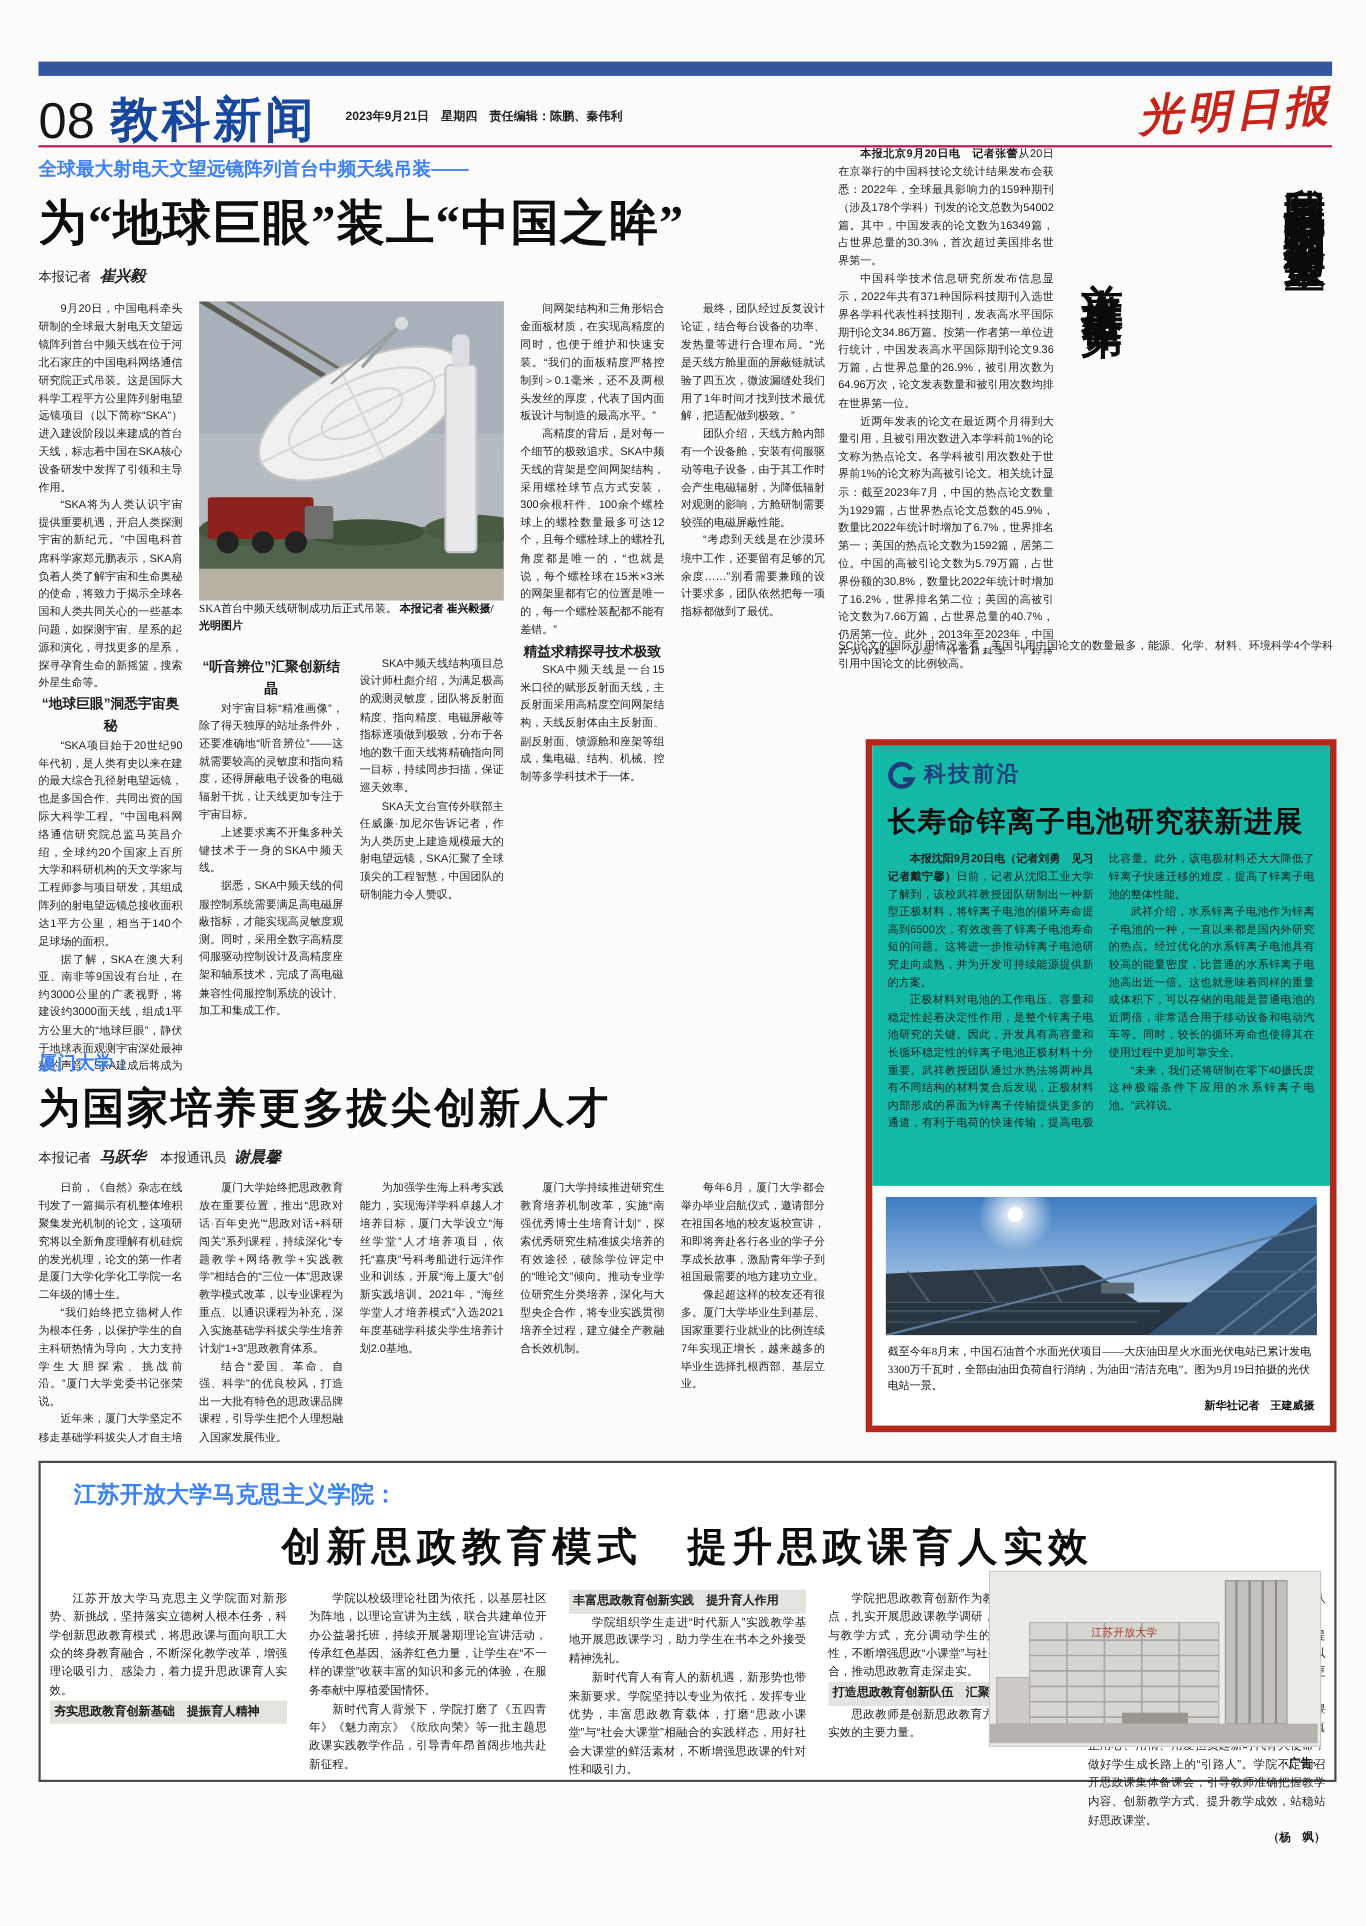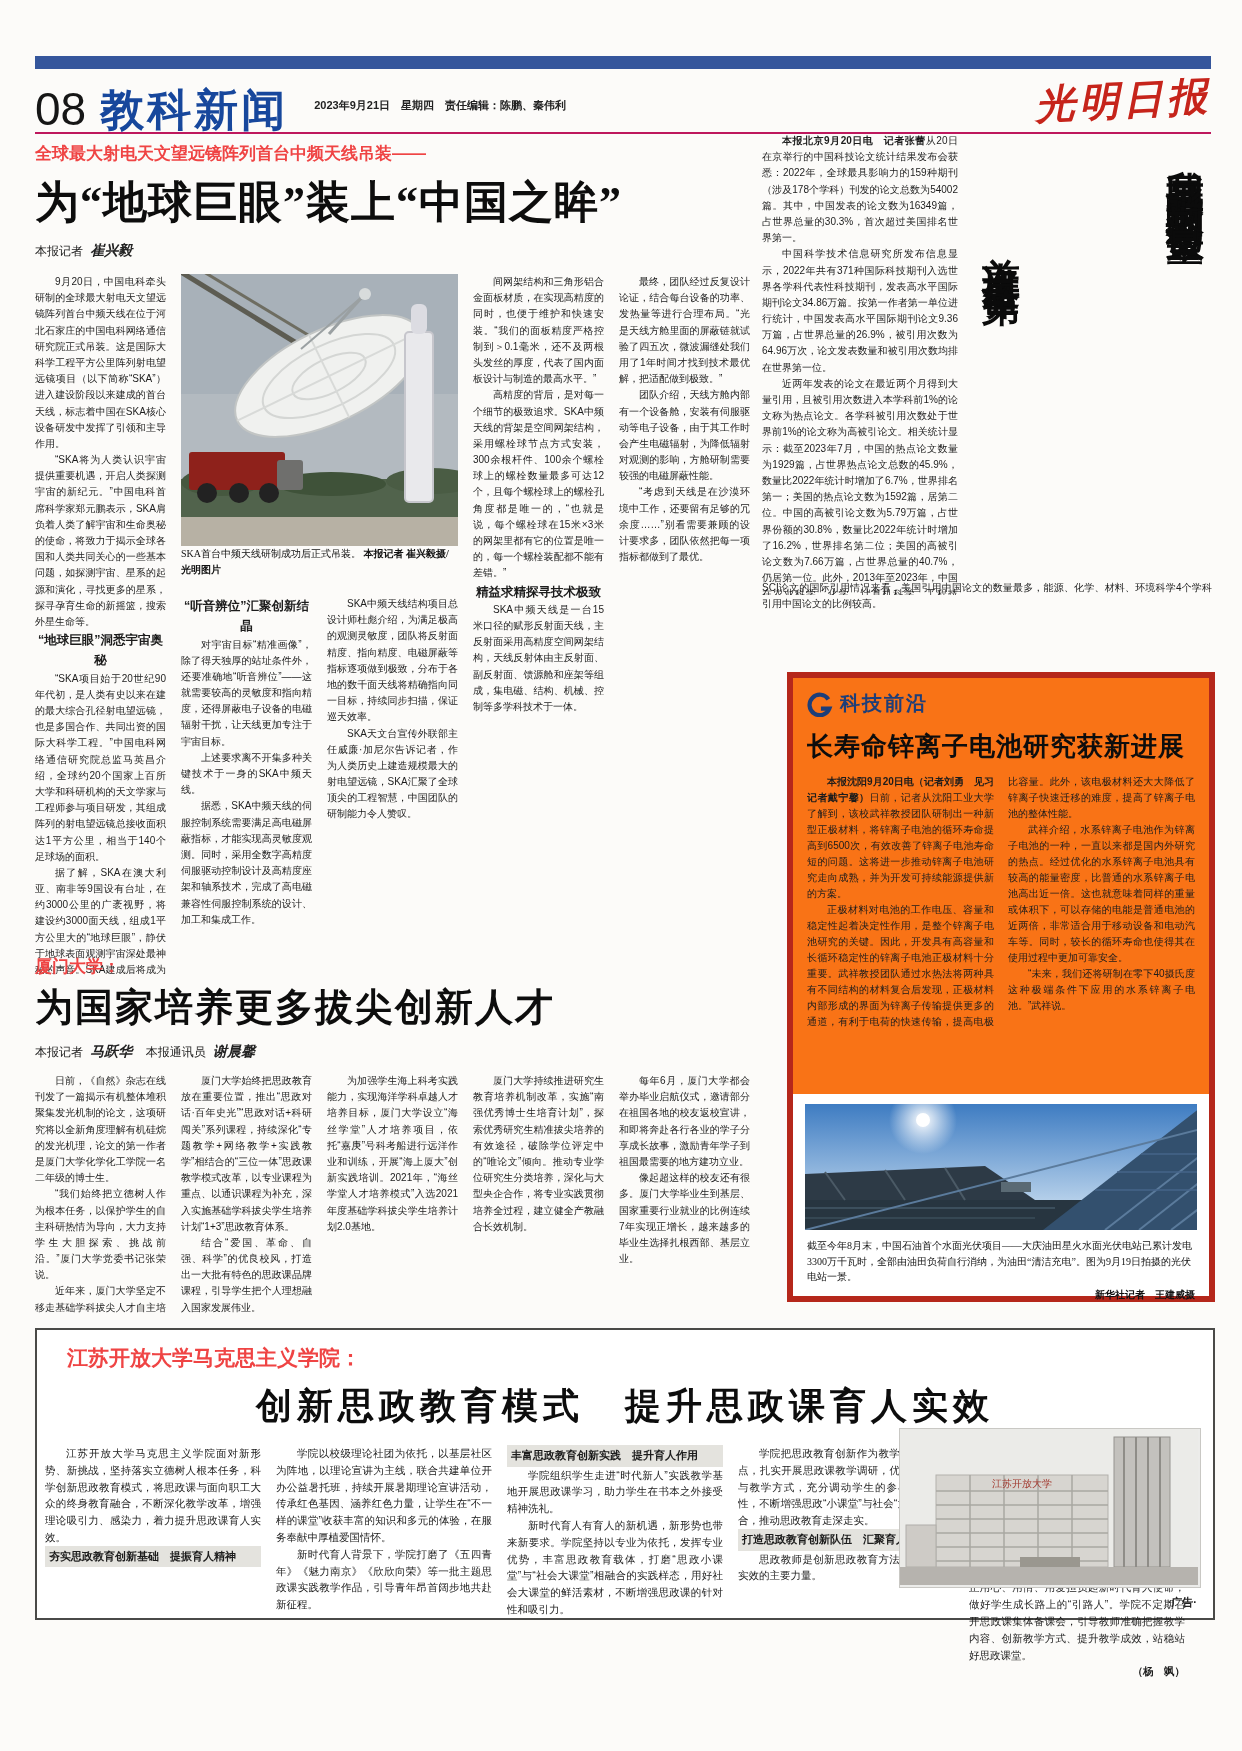--- a/index.html
+++ b/index.html
@@ -9,21 +9,21 @@
   
   #topbar{left:35px;top:56px;width:1176px;height:13px;background:#35569c;}
   #header{left:35px;top:74px;width:1176px;height:58px;border-bottom:2px solid #be185d;
           display:flex;align-items:flex-end;}
   .pagenum{font-size:46px;line-height:1;font-weight:300;color:#161616;}
   .section{font-size:44px;line-height:1;font-weight:900;color:#17479c;margin-left:14px;letter-spacing:3px;}
   .dateline{font-size:11px;font-weight:700;color:#222;margin-left:26px;padding-bottom:19px;white-space:nowrap;}
   .masthead{margin-left:auto;font-family:"DejaVu Serif","Liberation Serif",serif;font-style:italic;
             font-weight:bold;font-size:40px;color:#c6241b;transform:rotate(-3deg);letter-spacing:4px;padding-bottom:4px;}
   
-  .kicker{font-size:17px;font-weight:700;color:#ef4444;}
+  .kicker{font-size:17px;font-weight:700;color:#3b82f6;}
   .bighead{font-family:"Liberation Serif","DejaVu Serif",serif;font-weight:900;color:#0d0d0d;}
   .byline{font-size:12px;color:#222;}
   .byline .nm{font-family:"Liberation Serif","DejaVu Serif",serif;font-style:italic;font-weight:bold;font-size:14px;margin:0 10px 0 4px;}
   .cols{display:flex;gap:15px;position:relative;}
   .tcol{font-size:10px;line-height:1.62;text-align:justify;overflow:hidden;box-sizing:border-box;}
   .tcol p{margin:0;text-indent:2em;}
   .sub{font-weight:bold;font-size:12.5px;text-align:center;margin:9px 0;text-indent:0 !important;}
   .cap{font-family:"Liberation Serif","DejaVu Serif",serif;font-size:10px;line-height:1.55;color:#111;}
   .credit{font-weight:bold;}
   
@@ -38,39 +38,39 @@
   
   #paper{left:762px;top:133px;width:196px;height:462px;overflow:hidden;font-size:10px;line-height:1.62;text-align:justify;}
   #paper p{margin:0;text-indent:2em;}
   #paper-wide{left:762px;top:580px;width:450px;height:52px;overflow:hidden;font-size:10px;line-height:1.62;text-align:justify;}
   #vhead{left:975px;top:140px;width:235px;height:480px;display:flex;justify-content:space-between;}
   .vline{writing-mode:vertical-rl;font-family:"Liberation Serif","DejaVu Serif",serif;font-weight:900;color:#0b0b0b;}
   .vmain{font-size:38px;letter-spacing:5px;}
   .vsub{font-size:38px;letter-spacing:5px;padding-top:88px;}
   
   #techbox{left:787px;top:672px;width:428px;height:630px;border:6px solid #b5271b;background:#fff;box-sizing:border-box;}
-  .graypanel{background:#f97316;padding:12px 14px 28px;}
+  .graypanel{background:#14b8a6;padding:12px 14px 12px;}
   .badge{display:flex;align-items:center;gap:7px;}
   .badge .btxt{font-size:20px;font-weight:900;color:#1d3e79;letter-spacing:2px;}
   #techbox .bighead{font-size:26px;margin:12px 0 10px;letter-spacing:1px;}
   .tbody{column-count:2;column-gap:14px;height:292px;overflow:hidden;font-size:10px;line-height:1.6;text-align:justify;}
   .tbody p{margin:0;text-indent:2em;}
   .ph2{margin:10px 12px 0;height:126px;position:relative;overflow:hidden;}
   #techbox .cap{margin:8px 14px 0;}
   #techbox .credit{display:block;text-align:right;margin-top:2px;font-family:"Liberation Sans","DejaVu Sans",sans-serif;}
   
   #xiamen{left:35px;top:955px;width:717px;}
   #xiamen .bighead{font-size:38px;letter-spacing:2px;margin:4px 0 10px;}
   #xiamen .byline{margin-bottom:12px;}
   #xiamen .tcol{width:131px;height:242px;}
   
   #jbox{left:35px;top:1328px;width:1180px;height:292px;border:2px solid #4a4a48;background:#fff;box-sizing:border-box;padding:14px 8px;}
   #jbox .kicker{font-size:21px;font-weight:900;margin-left:22px;}
   #jbox .bighead{font-size:36px;text-align:center;letter-spacing:5px;margin:10px 0 14px;}
-  #jbox .cols{height:258px;}
+  #jbox .cols{height:258px;justify-content:space-between;}
   #jbox .tcol{width:216px;height:258px;font-size:10.5px;line-height:1.6;}
   .jsub{font-weight:bold;font-size:11px;background:#e4e3de;padding:2px 4px;margin:7px 0;text-indent:0 !important;}
   .attr{text-align:right;text-indent:0 !important;font-weight:bold;}
   #jphoto{position:absolute;right:12px;bottom:30px;width:300px;height:158px;background:#ececea;border:1px solid #c9c8c4;overflow:hidden;}
   #adlabel{position:absolute;right:16px;bottom:8px;font-size:11px;font-weight:bold;color:#222;}
 </style>
 </head>
 <body>
 
 <div id="page">

